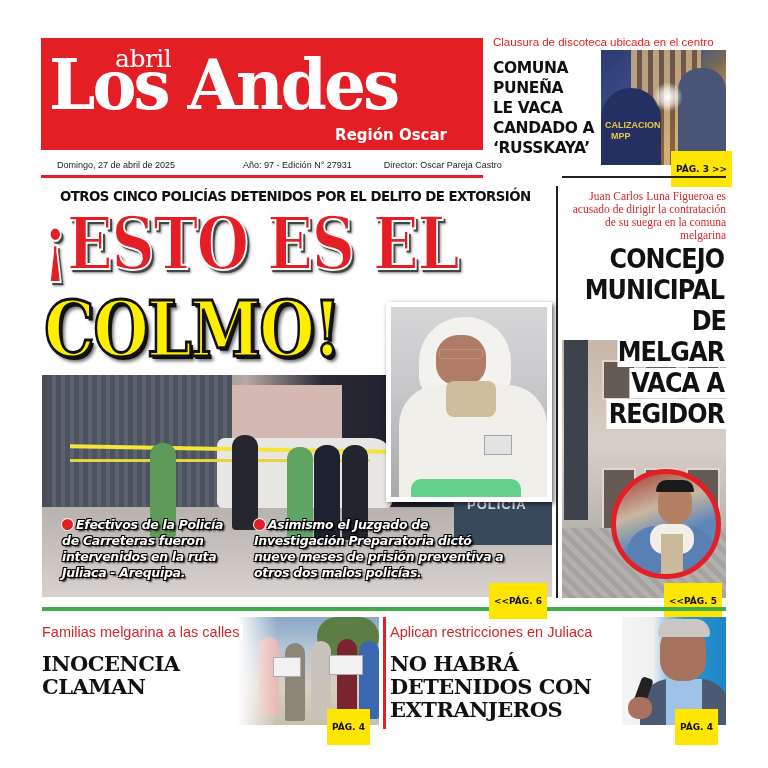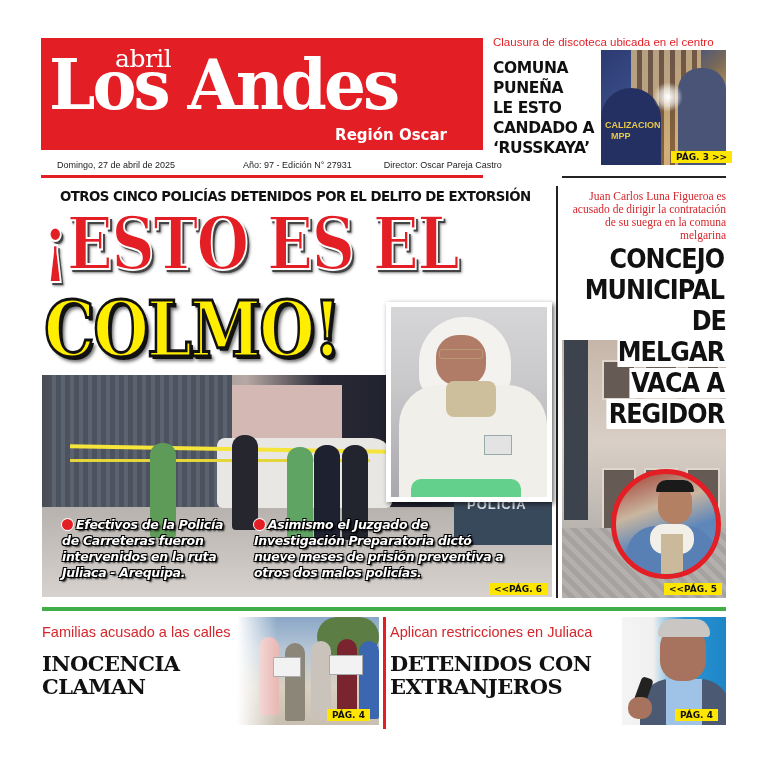--- a/index.html
+++ b/index.html
@@ -19,21 +19,21 @@
 
   
   .teaser-kicker { position: absolute; left: 493px; top: 36px; font-family: "Liberation Sans", sans-serif; font-size: 11.5px; color: #e31e24; white-space: nowrap; }
   .teaser-head { position: absolute; left: 493px; top: 58px; width: 120px; font-family: "DejaVu Sans", sans-serif; font-weight: 900; font-size: 15.5px; line-height: 20px; color: #111; letter-spacing: -0.4px; }
   .teaser-photo { position: absolute; left: 601px; top: 50px; width: 125px; height: 115px; background: linear-gradient(135deg, #2c3a70 0%, #3b4f8a 35%, #7b6a55 55%, #b9965a 70%, #5c4030 100%); overflow: hidden; }
   .teaser-photo .bars { position: absolute; left: 30px; top: 0; width: 70px; height: 115px; background: repeating-linear-gradient(90deg, #d8b780 0 6px, #7a5838 6px 11px); opacity: 0.8; }
   .teaser-photo .man1 { position: absolute; left: 0; top: 38px; width: 60px; height: 80px; background: #243062; border-radius: 30px 30px 0 0; }
   .teaser-photo .man2 { position: absolute; right: 0; top: 18px; width: 48px; height: 100px; background: #4a5476; border-radius: 22px 22px 0 0; }
   .teaser-photo .flash { position: absolute; left: 52px; top: 32px; width: 30px; height: 30px; border-radius: 50%; background: radial-gradient(circle, #fff 0%, rgba(255,255,255,0.6) 40%, rgba(255,255,255,0) 70%); }
   .teaser-photo .fisc { position: absolute; left: 4px; top: 70px; font-family: "Liberation Sans", sans-serif; font-size: 9px; font-weight: bold; color: #e8c84a; line-height: 11px; }
-  .page-tag { position: absolute; background: #ffe600; font-family: "DejaVu Sans", sans-serif; font-weight: bold; font-size: 9px; color: #111; padding: 1px 5px; white-space: nowrap; }
+  .page-tag { position: absolute; background: #ffe600; font-family: "DejaVu Sans", sans-serif; font-weight: bold; font-size: 9px; color: #111; padding: 13px 5px; white-space: nowrap; }
 
   .right-topline { position: absolute; left: 562px; top: 176px; width: 164px; height: 2px; background: #222; }
 
   
   .main-kicker { position: absolute; left: 60px; top: 188px; font-family: "DejaVu Sans", sans-serif; font-weight: bold; font-size: 14.5px; color: #111; white-space: nowrap; letter-spacing: -0.6px; transform: scaleX(0.92); transform-origin: left center; }
   .main-head1 { position: absolute; left: 42px; top: 208px; font-family: "DejaVu Serif", serif; font-weight: 900; font-size: 72px; color: #e31e24; line-height: 1; letter-spacing: -2px; white-space: nowrap; -webkit-text-stroke: 2px #fff; text-shadow: 3px 3px 0 #444, 4px 4px 3px rgba(0,0,0,0.5); transform: scaleX(0.84); transform-origin: left top; }
   .main-head2 { position: absolute; left: 44px; top: 292px; font-family: "DejaVu Serif", serif; font-weight: 900; font-size: 76px; color: #ffee00; line-height: 1; letter-spacing: -2px; white-space: nowrap; -webkit-text-stroke: 3px #111; text-shadow: 3px 3px 0 #111, 5px 5px 4px rgba(0,0,0,0.6); transform: scaleX(0.84); transform-origin: left top; }
 
   .main-photo { position: absolute; left: 42px; top: 375px; width: 510px; height: 222px; background: linear-gradient(90deg, #494c55 0%, #6c717c 12%, #7e8591 25%, #b7a9a4 40%, #2a2a36 55%, #1c1e2b 75%, #454c5a 100%); overflow: hidden; z-index: 1; }
   .main-photo .wall { position: absolute; left: 10px; top: 0; width: 180px; height: 170px; background: repeating-linear-gradient(90deg, #5c6370 0 4px, #4c525e 4px 9px); }
@@ -125,21 +125,21 @@
   <div class="man1"></div>
   <div class="flash"></div>
   <div class="fisc">
     <div>CALIZACION</div>
     <div style="padding-left:6px">MPP</div>
   </div>
 </div>
 <div class="teaser-head">
   <div>COMUNA</div>
   <div>PUNEÑA</div>
-  <div>LE ESTO</div>
+  <div>LE VACA</div>
   <div>CANDADO A</div>
   <div>‘RUSSKAYA’</div>
 </div>
 <div class="page-tag" style="left:671px; top:151px;">PÁG. 3 &gt;&gt;</div>
 
 <div class="right-topline"></div>
 
 <div class="main-kicker">OTROS CINCO POLICÍAS DETENIDOS POR EL DELITO DE EXTORSIÓN</div>
 
 <div class="main-photo">
@@ -216,35 +216,36 @@
   <div class="tree"></div>
   <div class="person" style="left:22px; top:20px; background:#e9b9b5;"></div>
   <div class="person" style="left:48px; top:26px; background:#8b8677;"></div>
   <div class="person" style="left:74px; top:24px; background:#c9c3bb;"></div>
   <div class="person" style="left:100px; top:22px; background:#7a2430;"></div>
   <div class="person" style="left:122px; top:24px; background:#3b66b0;"></div>
   <div class="sign" style="left:36px; top:40px;"></div>
   <div class="sign" style="left:92px; top:38px; width:34px;"></div>
   <div class="fade"></div>
 </div>
-<div class="b1-kicker">Familias acusado a las calles</div>
+<div class="b1-kicker">Familias melgarina a las calles</div>
 <div class="b1-head">
   <div>INOCENCIA</div>
   <div>CLAMAN</div>
 </div>
 <div class="page-tag" style="left:327px; top:709px;">PÁG. 4</div>
 
 <div class="b-vline"></div>
 
 <div class="b2-photo">
   <div class="suit"></div>
   <div class="shirt"></div>
   <div class="head"></div>
   <div class="hair"></div>
   <div class="mic"></div>
   <div class="hand"></div>
 </div>
 <div class="b2-kicker">Aplican restricciones en Juliaca</div>
 <div class="b2-head">
+  <div>NO HABRÁ</div>
   <div>DETENIDOS CON</div>
   <div>EXTRANJEROS</div>
 </div>
 <div class="page-tag" style="left:675px; top:709px;">PÁG. 4</div>
 
 </body></html>

